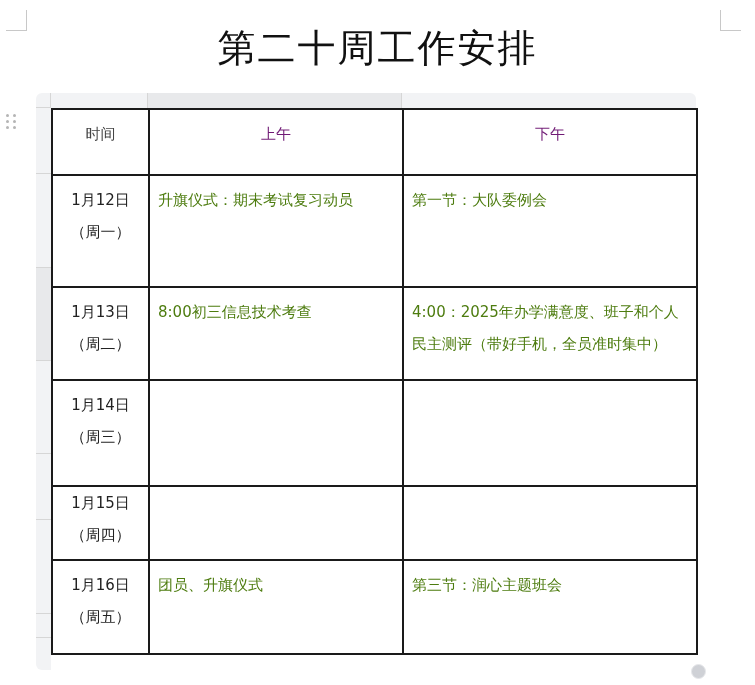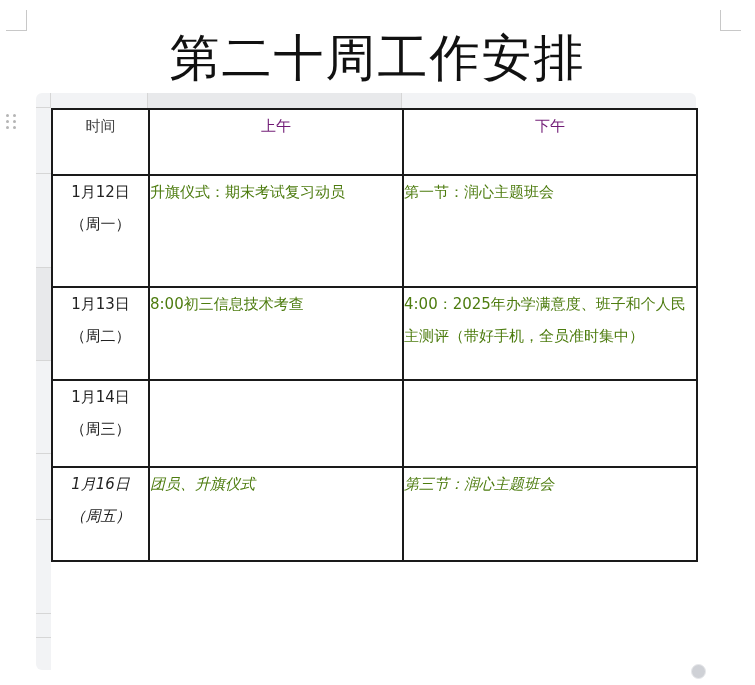--- a/index.html
+++ b/index.html
@@ -1,35 +1,35 @@
 <!DOCTYPE html>
 <html><head>
 <meta charset="utf-8">
 <style>
   html, body { margin:0; padding:0; background:#ffffff; }
   body { width:755px; height:685px; position:relative; overflow:hidden;
          font-family:"DejaVu Sans", sans-serif; color:#222; }
   .corner { position:absolute; width:20px; height:20px; border-color:#c8c8c8; border-style:solid; border-width:0; }
   .corner.tl { left:6px; top:10px; border-right-width:1px; border-bottom-width:1px; }
   .corner.tr { left:720px; top:10px; border-left-width:1px; border-bottom-width:1px; }
-  .title { position:absolute; left:0; width:755px; top:32px; text-align:center;
-           font-family:"DejaVu Serif", serif; font-size:50px; color:#111; letter-spacing:2px; line-height:52px; }
+  .title { position:absolute; left:0; width:755px; top:22px; text-align:center;
+           font-family:"DejaVu Serif", serif; font-size:38px; color:#111; letter-spacing:2px; line-height:52px; }
   .drag-handle { position:absolute; left:6px; top:114px; width:12px; height:18px; cursor:grab;
                  display:grid; grid-template-columns:repeat(2,4px); grid-auto-rows:5px; gap:1px 3px; }
   .drag-handle span { width:3px; height:3px; background:#b5b5b5; border-radius:50%; }
   .colbar { position:absolute; top:93px; height:15px; background:#f2f3f5; border-right:1px solid #d6d6d6; box-sizing:border-box; }
   .colbar.sel { background:#e8e9eb; }
   .rowbar { position:absolute; left:36px; width:15px; background:#f2f3f5; border-bottom:1px solid #d6d6d6; box-sizing:border-box; }
   .rowbar.sel { background:#e8e9eb; }
   .cornerbar { position:absolute; left:36px; top:93px; width:15px; height:15px; background:#f2f3f5;
                border-top-left-radius:6px; border-right:1px solid #d6d6d6; border-bottom:1px solid #d6d6d6; box-sizing:border-box; }
   .colbar.last { border-top-right-radius:6px; border-right:none; }
   .rowbar.last { border-bottom-left-radius:6px; border-bottom:none; }
   table.sched { position:absolute; left:51px; top:108px; border-collapse:collapse; table-layout:fixed; }
-  table.sched td { border:2px solid #1a1a1a; padding:0; vertical-align:top; font-size:15px; line-height:32px;margin-top:20px; }
+  table.sched td { border:2px solid #1a1a1a; padding:8px; vertical-align:top; font-size:15px; line-height:32px;margin-top:20px; }
   td.time { text-align:center; padding-top:10px; }
   td.head { text-align:center; vertical-align:middle; color:#701a75; font-size:17px; }
   td.head.time-h { color:#444; }
   td.cell { padding:10px 4px 0 5px; color:#4d7c0f; line-height:27px; }
   td.remark-label { text-align:left; padding-left:24px; padding-top:0; line-height:30px; }
   .resize-knob { position:absolute; left:691px; top:664px; width:13px; height:13px; border-radius:50%;
                  background:#cfd1d6; border:1px solid #e6e7ea; cursor:nwse-resize; }
   .line { display:block; }
 </style>
 </head>
@@ -75,43 +75,51 @@
     <td class="head">上午</td>
     <td class="head">下午</td>
   </tr>
 
   <tr style="height:112px;">
     <td class="time">
       <span class="line">1月12日</span>
       <span class="line">（周一）</span>
     </td>
     <td class="cell">升旗仪式：期末考试复习动员</td>
-    <td class="cell">第一节：润心主题班会</td>
+    <td class="cell">第一节：大队委例会</td>
   </tr>
 
   <tr style="height:93px;">
     <td class="time">
       <span class="line">1月13日</span>
       <span class="line">（周二）</span>
     </td>
     <td class="cell">8:00初三信息技术考查</td>
     <td class="cell">4:00：2025年办学满意度、班子和个人民主测评（带好手机，全员准时集中）</td>
   </tr>
 
-  <tr style="height:87px;">
+  <tr style="height:106px;">
     <td class="time">
       <span class="line">1月14日</span>
       <span class="line">（周三）</span>
     </td>
     <td class="cell"></td>
     <td class="cell"></td>
   </tr>
 
+  <tr style="height:66px;">
+    <td class="time" style="padding-top:0;">
+      <span class="line">1月15日</span>
+      <span class="line">（周四）</span>
+    </td>
+    <td class="cell"></td>
+    <td class="cell"></td>
+  </tr>
 
-  <tr style="height:94px;font-style:italic;">
+  <tr style="height:94px;">
     <td class="time">
       <span class="line">1月16日</span>
       <span class="line">（周五）</span>
     </td>
     <td class="cell">团员、升旗仪式</td>
     <td class="cell">第三节：润心主题班会</td>
   </tr>
 
 </tbody>
   </table>

